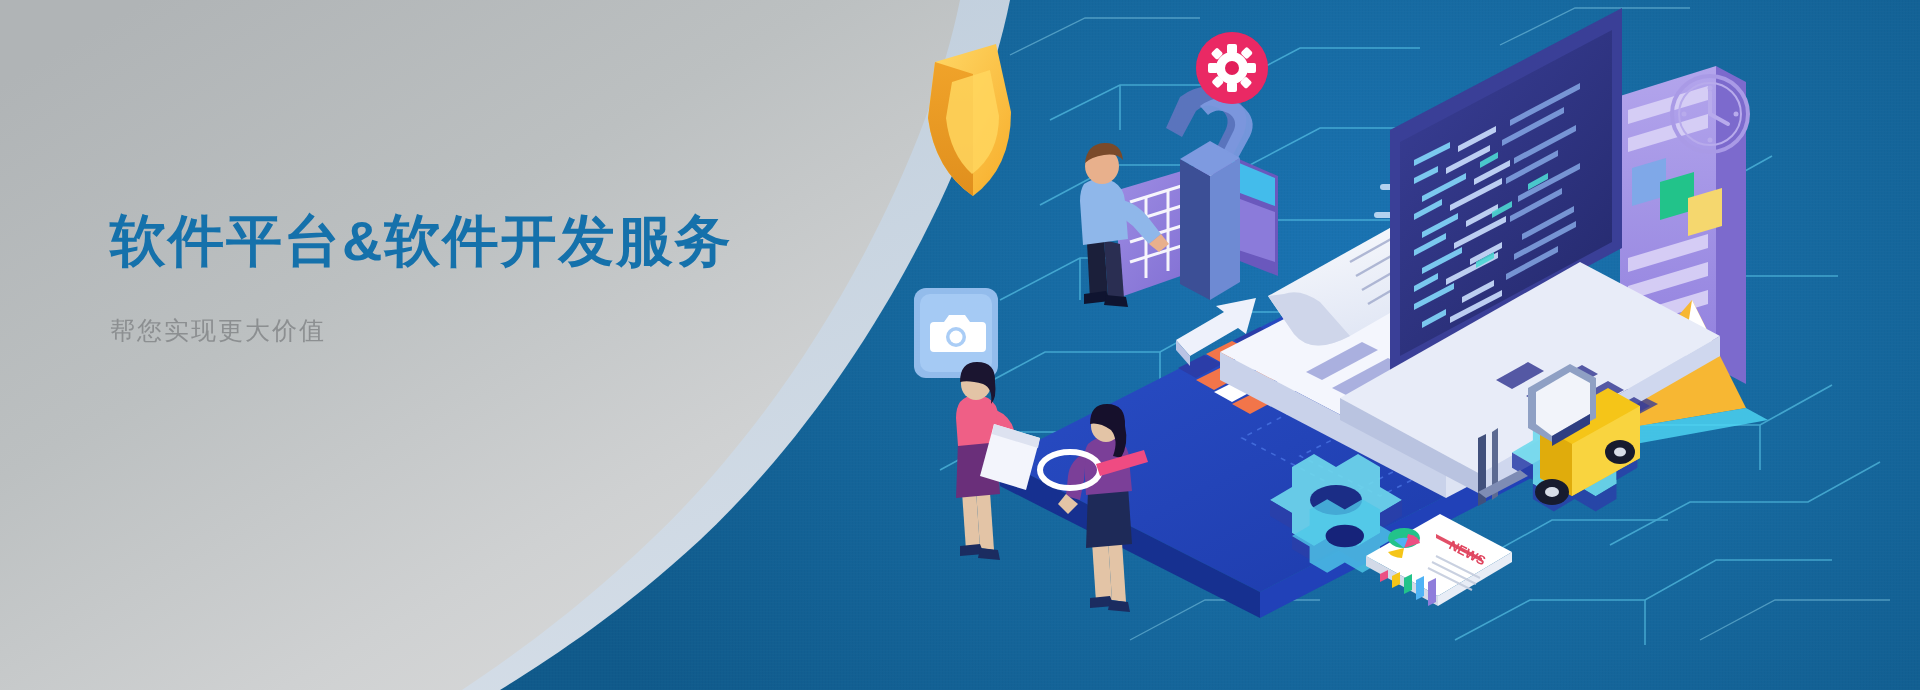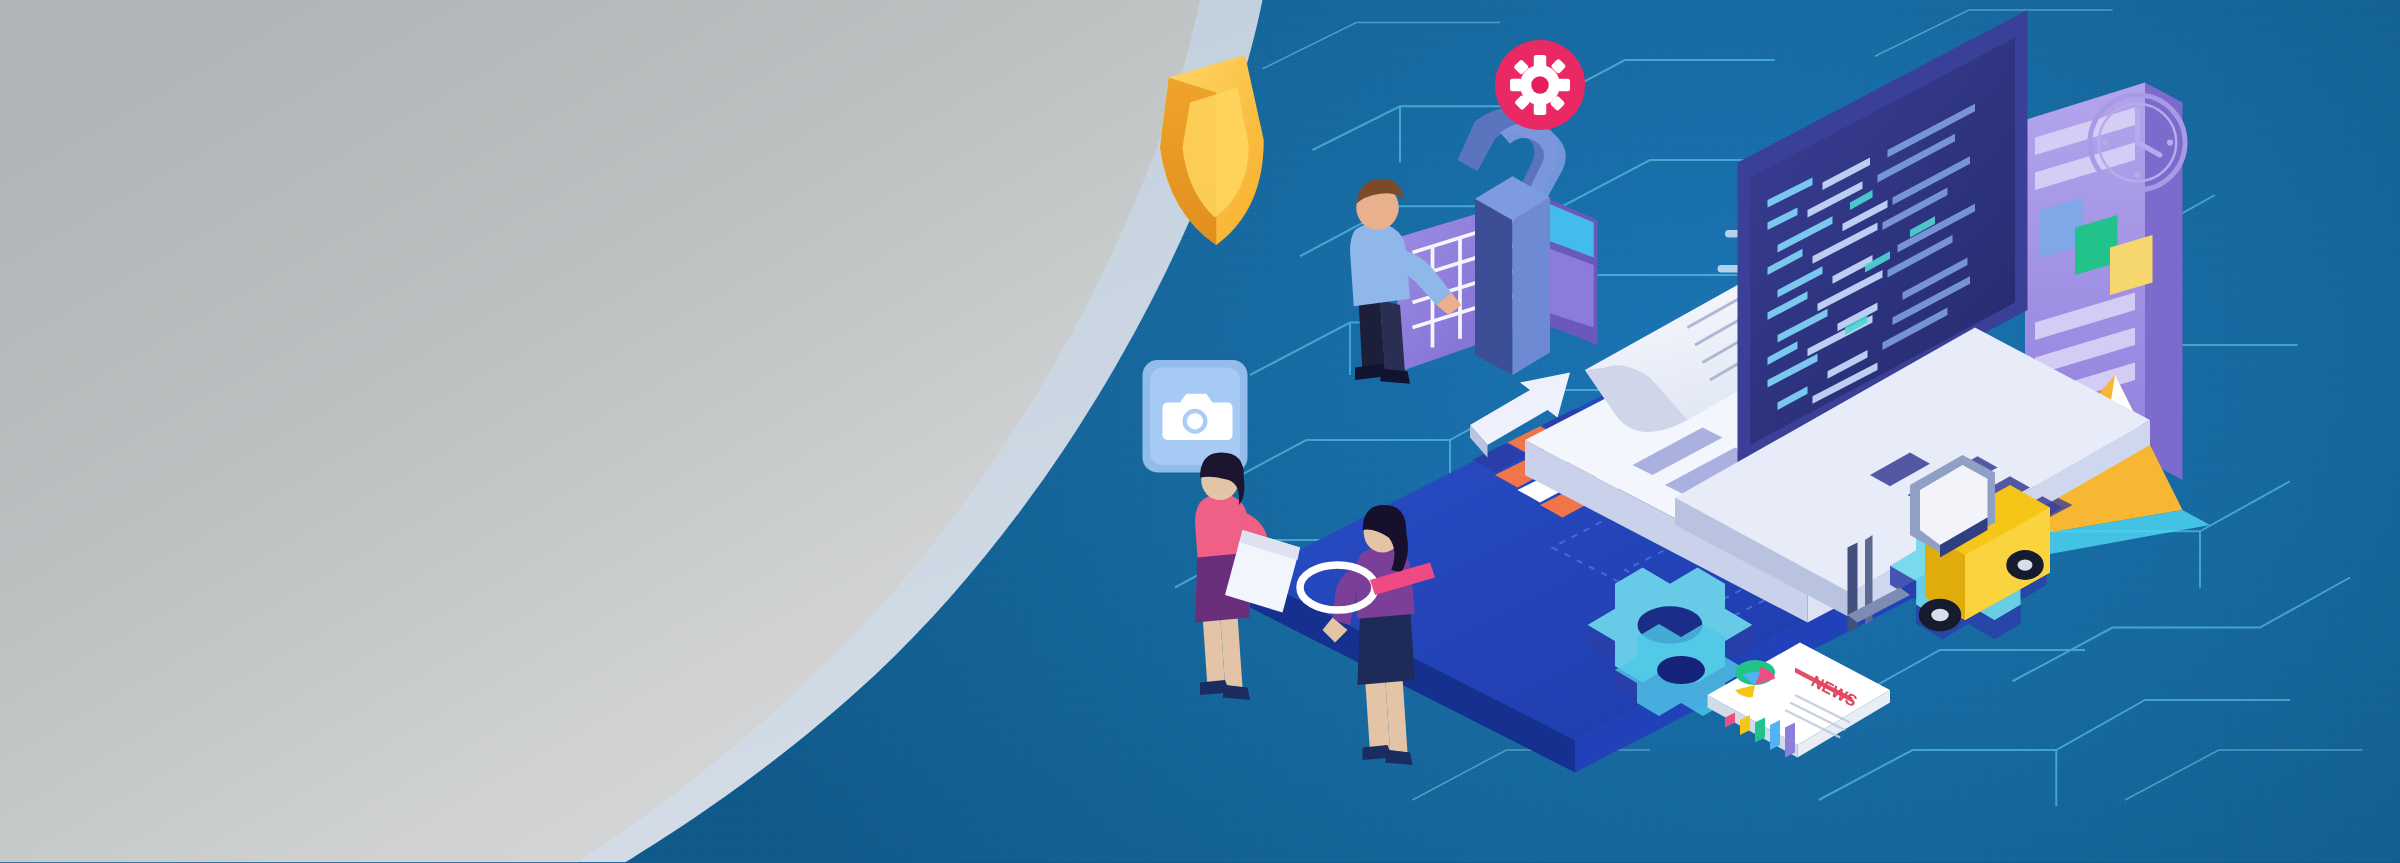--- a/index.html
+++ b/index.html
@@ -524,14 +524,18 @@
         <stop offset="0.5" stop-color="#c5d2df"></stop>
         <stop offset="1" stop-color="#d4dde7"></stop>
       </linearGradient>
     </defs>
 
     <path d="M0 0 L1010 0 C 980 150 870 380 700 540 C 620 614 548 660 500 690 L0 690 Z" fill="url(#gBand)"></path>
 
     <path d="M0 0 L960 0 C 930 150 820 378 655 536 C 578 610 510 658 462 690 L0 690 Z" fill="url(#gGrey)"></path>
   </svg>
 
+  <div class="text-block">
+    <div class="headline">软件平台&amp;软件开发服务</div>
+    <div class="subhead">帮您实现更大价值</div>
+  </div>
 
 </div>
 
 </body></html>

